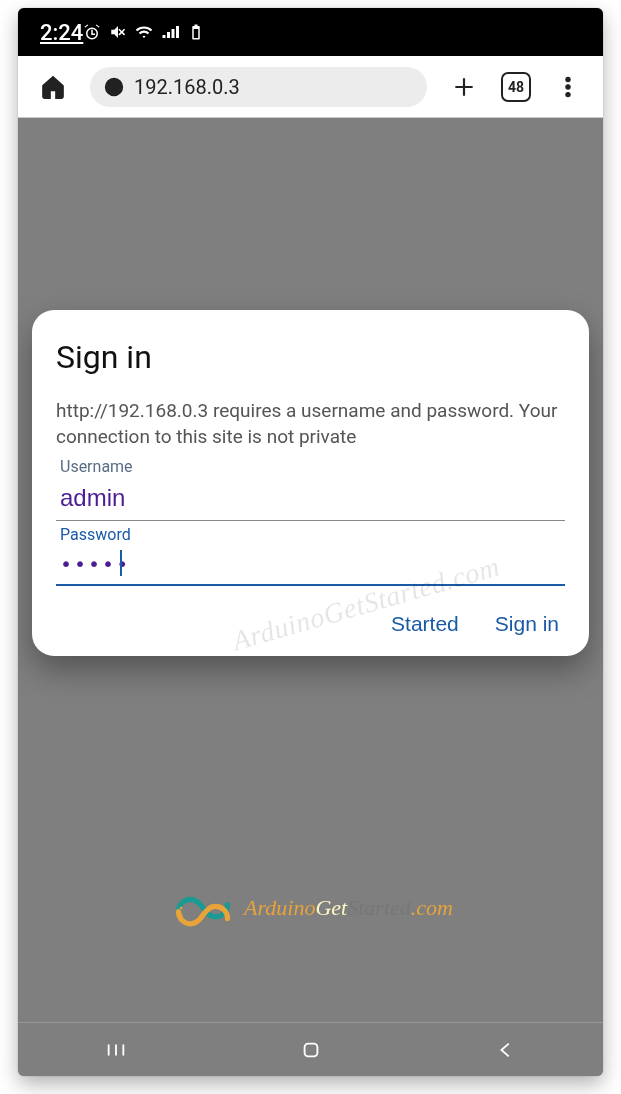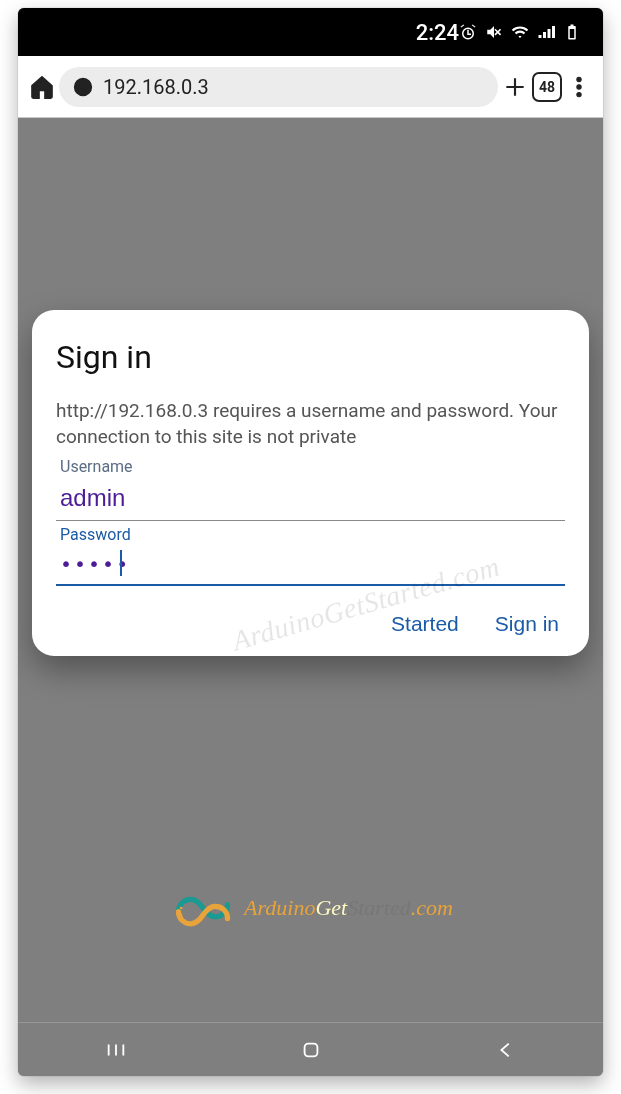--- a/index.html
+++ b/index.html
@@ -23,34 +23,35 @@
     overflow: hidden;
     display: flex;
     flex-direction: column;
   }
   .statusbar {
     height: 48px;
     background: #000;
     color: #fff;
     display: flex;
     align-items: center;
-    justify-content: flex-end;
+    justify-content: flex-start;
     padding: 0 22px;
+    text-decoration: underline;
   }
   .statusbar .time { font-size: 22px; font-weight: 500; }
   .statusbar .icons { display: flex; gap: 8px; align-items: center; }
   .statusbar .ic { width: 18px; height: 18px; fill: #fff; }
 
   .toolbar {
     height: 62px;
     background: #fff;
     display: flex;
     align-items: center;
-    padding: 0 11px;
-    gap: 4px;
+    padding: 0 22px;
+    gap: 24px;
     border-bottom: 1px solid #c8c8c8;
   }
   .addrbar {
     flex: 1;
     height: 40px;
     background: #ececec;
     border-radius: 20px;
     display: flex;
     align-items: center;
     padding: 0 14px;

